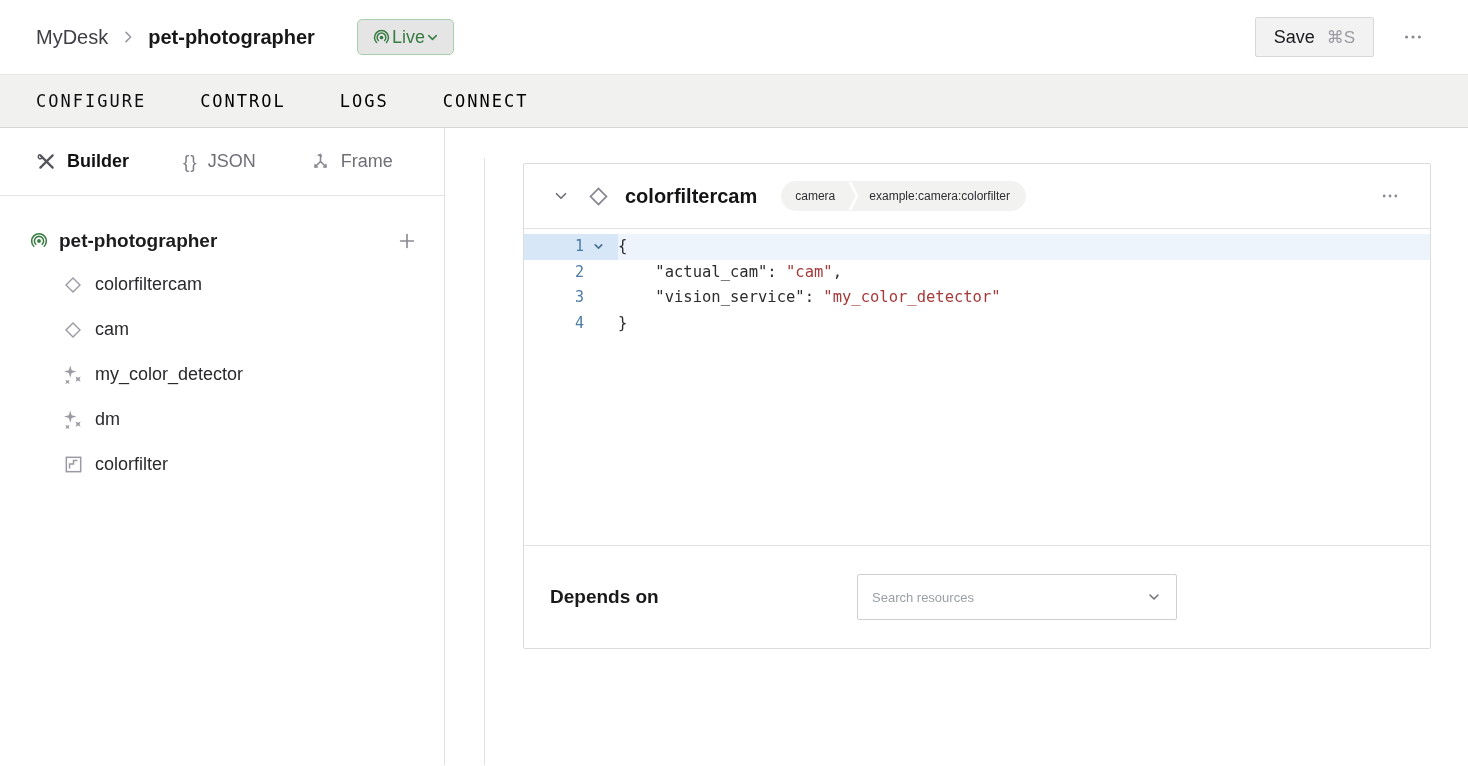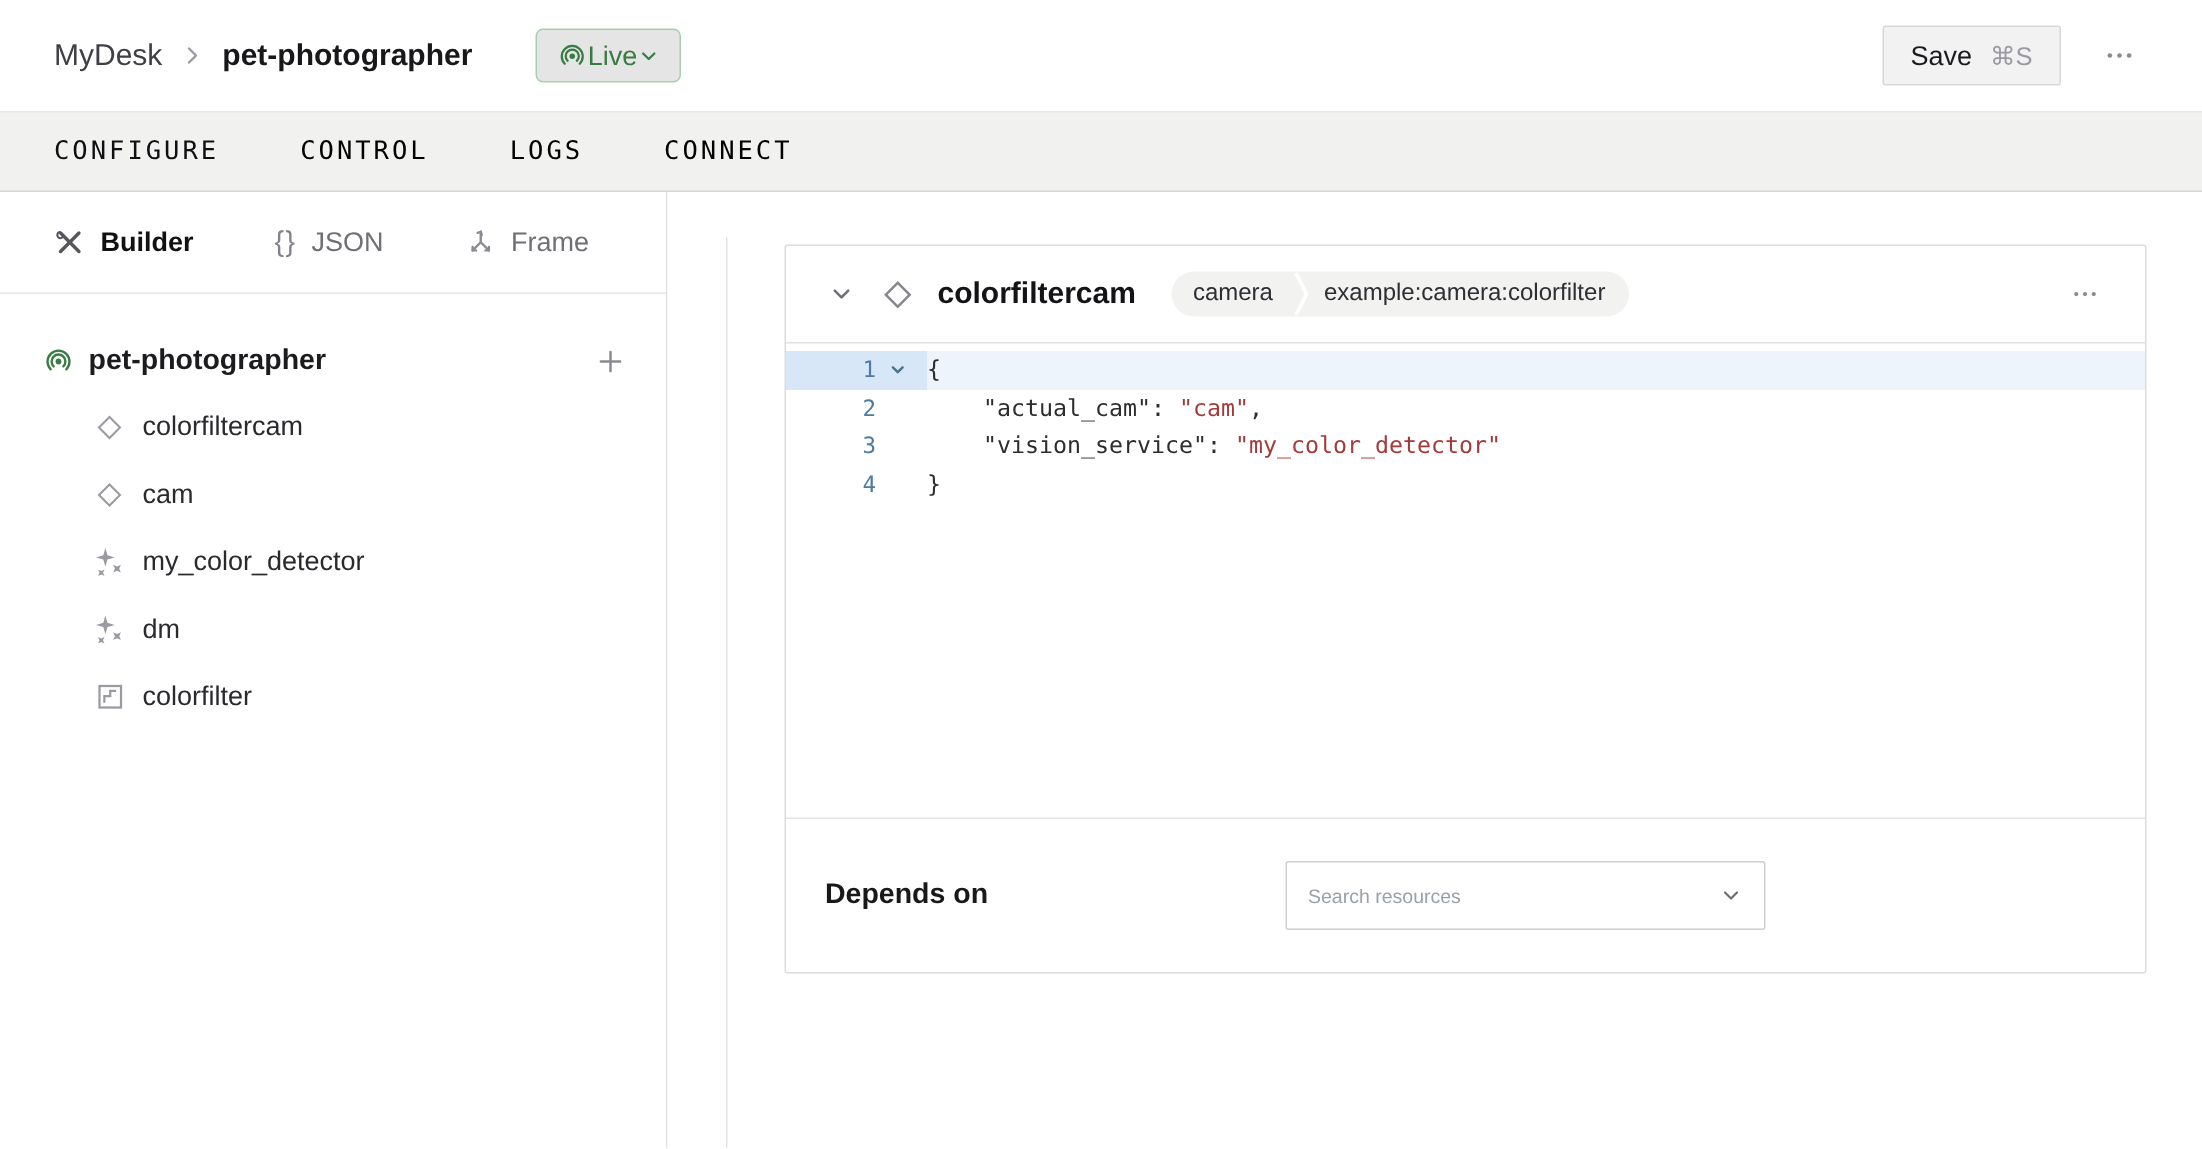--- a/index.html
+++ b/index.html
@@ -51,21 +51,21 @@
   
   .main { flex:1; position:relative; background:#fff; }
   .vline { position:absolute; left:39px; top:30px; bottom:0; width:1px; background:#e3e3e3; }
 
   .card { position:absolute; left:78px; top:35px; width:908px; background:#fff;
     border:1px solid #dcdcdc; border-radius:2px; }
   .card-header { height:64px; display:flex; align-items:center; padding:0 26px; gap:14px; }
   .collapse-btn { background:none; border:none; display:flex; cursor:pointer; color:#6e6e76; padding:2px; }
   .card-title { font-size:20px; font-weight:700; color:#141417; }
   .type-badge { display:flex; align-items:center; height:30px; background:#f2f2f1; border-radius:15px;
-    margin-left:10px; font-size:16px; color:#2e2e33; }
+    margin-left:10px; font-size:12px; color:#2e2e33; }
   .type-badge .seg { padding:0 14px; }
   .type-badge .seg2 { padding:0 16px 0 10px; }
   .badge-sep { display:flex; height:30px; align-items:center; }
   .card-header .hspacer { flex:1; }
 
   
   .editor { border-top:1px solid #e2e2e2; height:317px; padding-top:5px;
     font-family:"DejaVu Sans Mono", monospace; font-size:15.5px; }
   .eline { display:flex; line-height:25.5px; height:25.5px; }
   .egutter { width:94px; flex:0 0 94px; display:flex; justify-content:flex-end; align-items:center;

